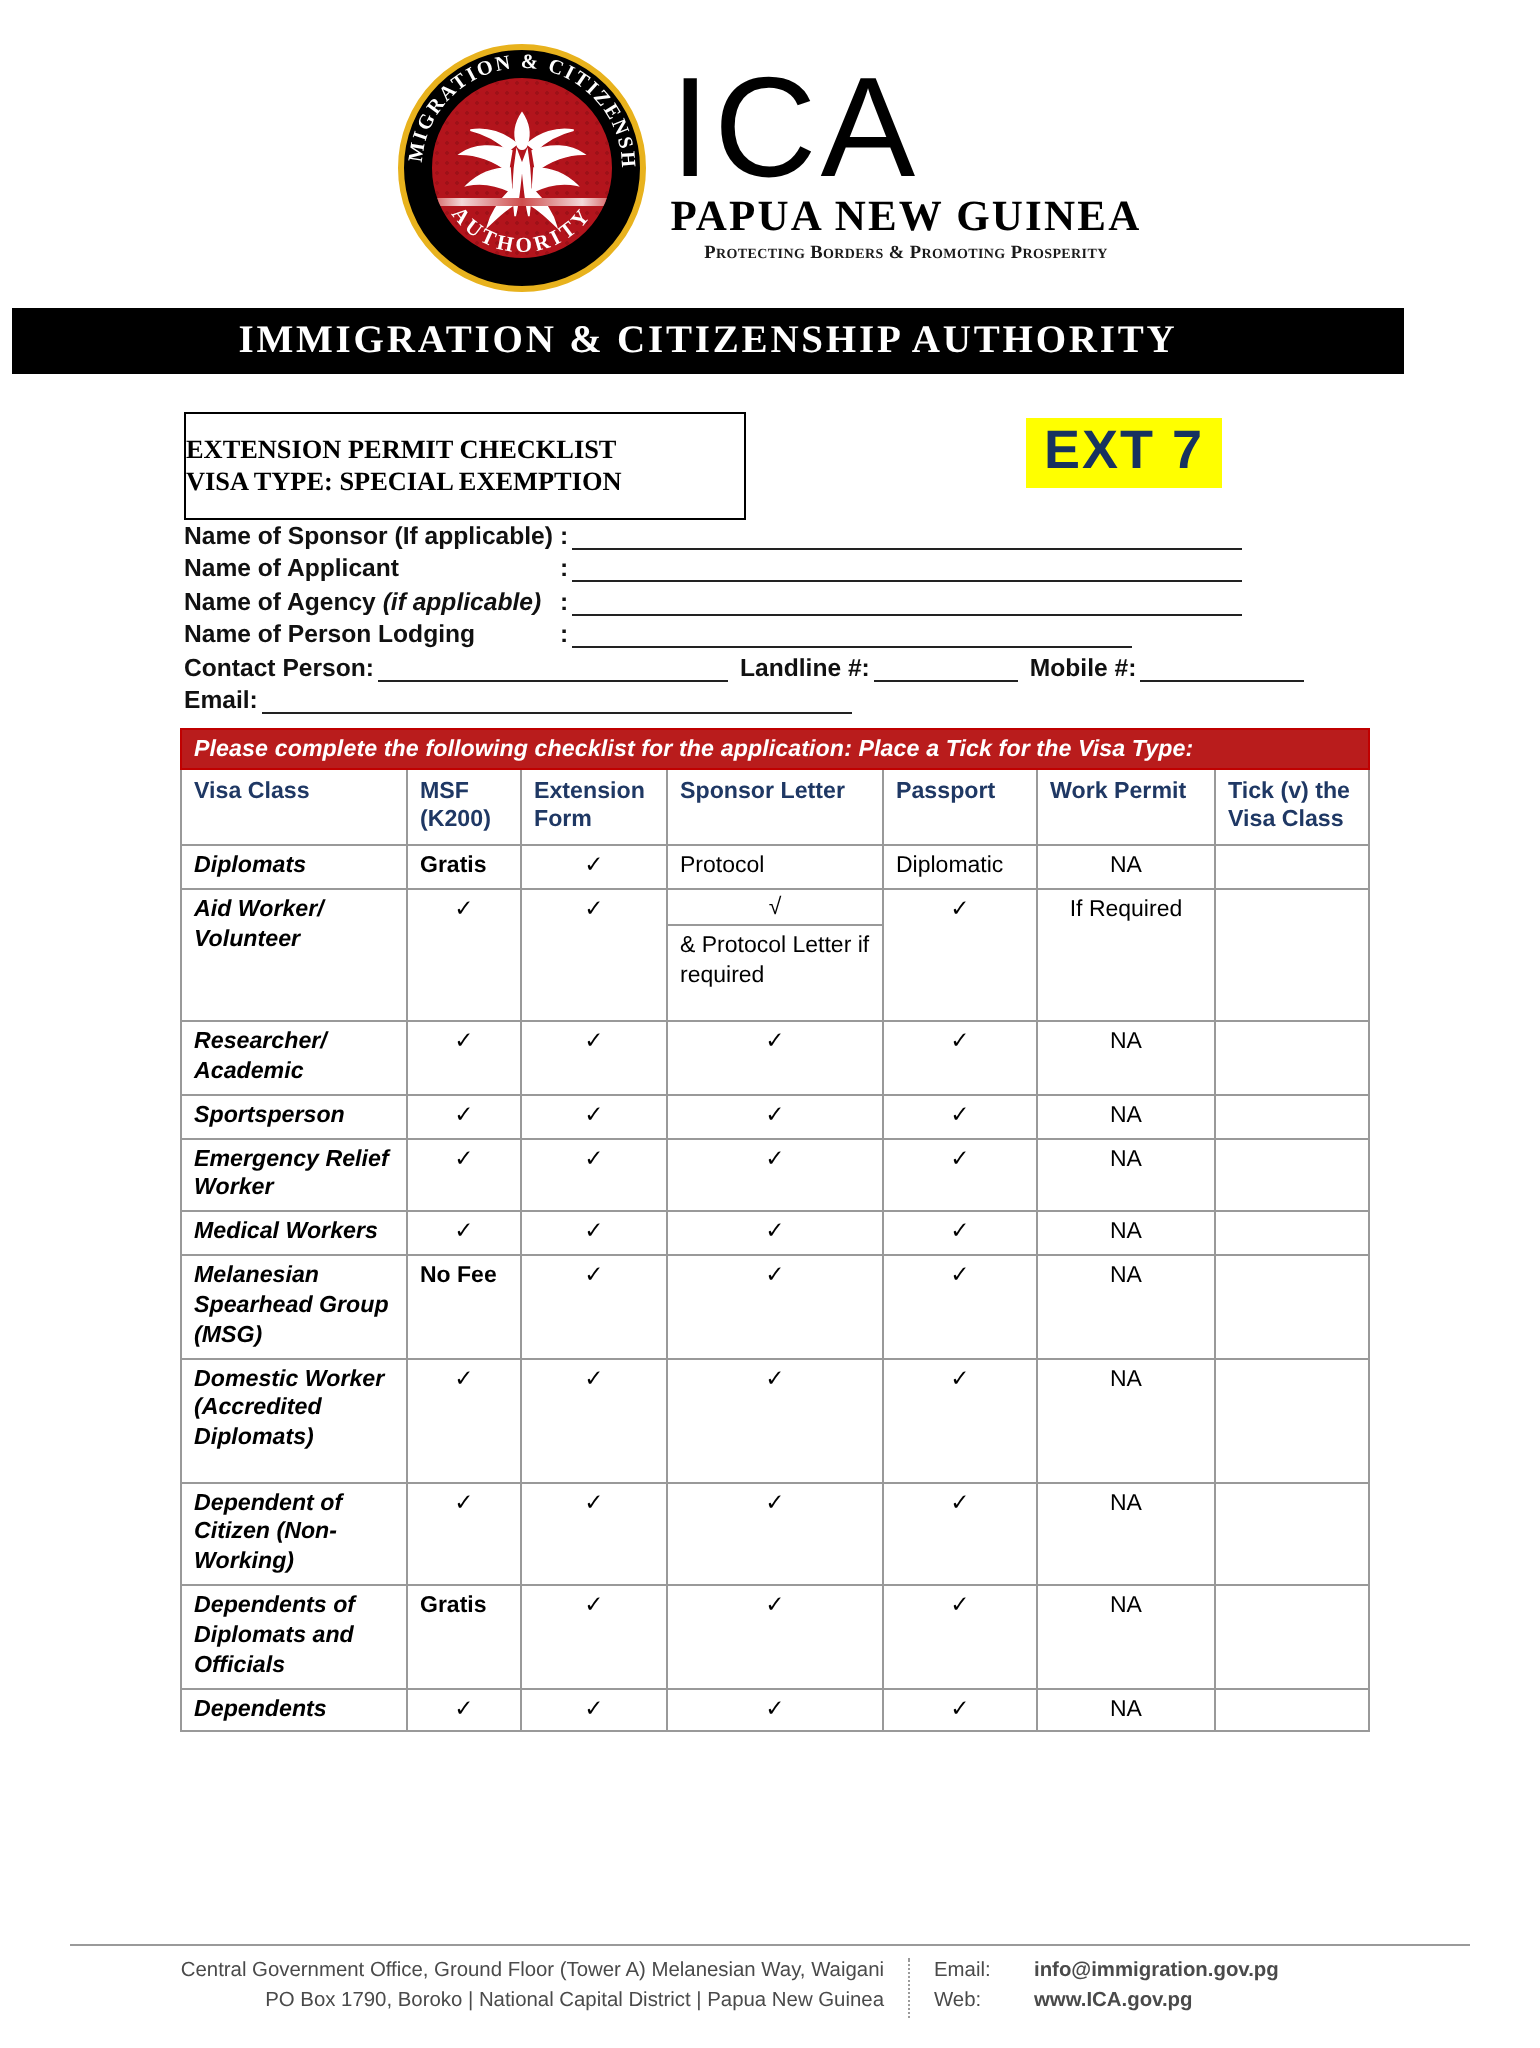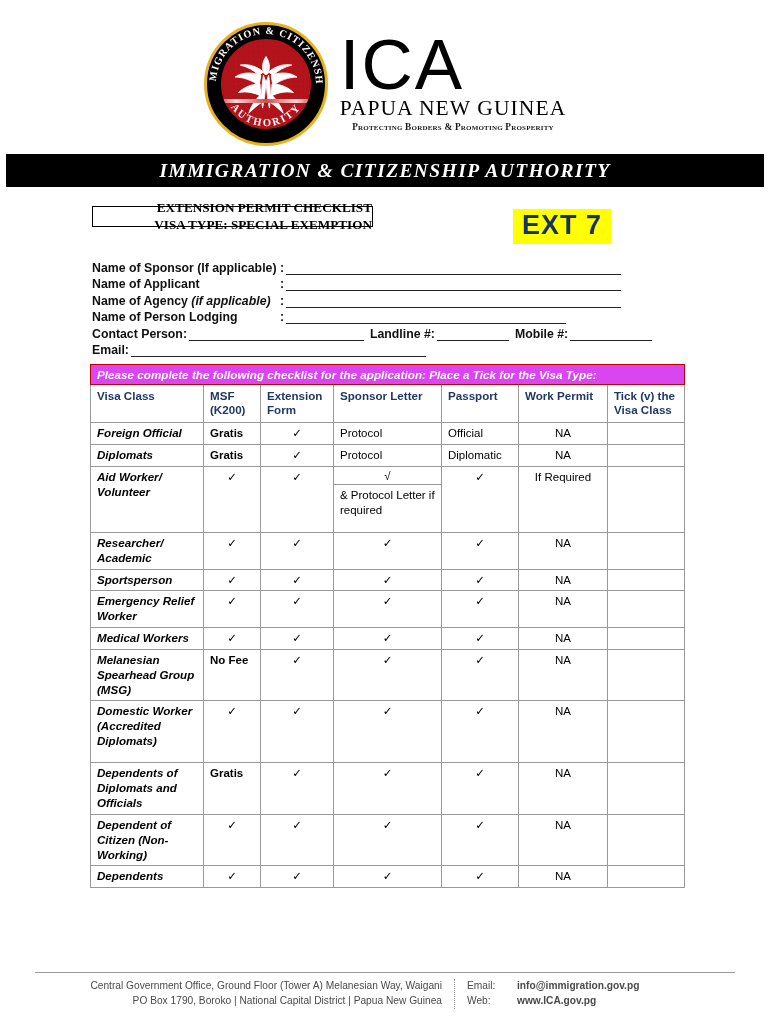--- a/index.html
+++ b/index.html
@@ -47,42 +47,42 @@
 
   .brand { margin-left: 12px; }
   .brand-ica {
     font-family: Liberation Sans, sans-serif;
     font-size: 71px; line-height: .82; letter-spacing: 2px;
     color: #000; font-weight: 400;
   }
   .brand-png {
     font-family: "Liberation Serif", serif;
     font-size: 21.5px; letter-spacing: 1.1px; color: #000;
-    text-align: center; margin-top: 2px; font-weight: 400;
+    text-align: center; margin-top: 2px; font-weight: 700;
   }
   .brand-tag {
     font-family: "Liberation Serif", serif;
     font-size: 9.3px; letter-spacing: .2px; color: #1a1a1a;
     text-align: center; margin-top: 1px; font-variant: small-caps; font-weight: 700;
   }
 
   
   .banner {
-    position: absolute; left: 6px; top: 154px; width: 758px; height: 33px;
+    position: absolute; left: 6px; top: 154px; width: 696px; height: 33px;
     background: #000; color: #fff;
     display: flex; align-items: center; justify-content: center;
     font-family: "Liberation Serif", serif;
-    font-size: 19.5px; font-weight: 700; letter-spacing: 1.4px; font-style: italic;
+    font-size: 19.5px; font-weight: 700; letter-spacing: 1.4px;
   }
 
   
   .title-box {
-    position: absolute; left: 92px; top: 206px; width: 281px; height: 21px;
+    position: absolute; left: 92px; top: 206px; width: 281px; height: 54px;
     border: 1.6px solid #000; background: #fff;
-    display: flex; flex-direction: column; align-items: flex-end; justify-content: center;
+    display: flex; flex-direction: column; align-items: flex-start; justify-content: center;
     font-family: "Liberation Serif", serif;
     font-weight: 700; font-size: 13.2px; line-height: 1.22; color: #000;
   }
   .ext-badge {
     position: absolute; left: 513px; top: 209px;
     background: #ffff00; color: #17325f;
     font-size: 27px; font-weight: 700; letter-spacing: 1px;
     padding: 1px 9px 3px 9px;
   }
 
@@ -96,21 +96,21 @@
   .flabel i { font-style: italic; }
   .fcolon { font-size: 12.3px; font-weight: 700; color: #111; }
   .fline { border-bottom: 1.3px solid #222; height: 13px; margin-left: 2px; }
   .lbl-w { width: 188px; display: inline-block; }
 
   
   .tbl-wrap { position: absolute; left: 90px; top: 364px; width: 594px; }
   table.chk { border-collapse: collapse; width: 594px; table-layout: fixed; }
   table.chk td, table.chk th { border: 1px solid #999; padding: 0; }
   .redbar {
-    background: #d946ef; color: #fff; border: 1px solid #c00000 !important;
+    background: #b91c1c; color: #fff; border: 1px solid #c00000 !important;
     font-size: 11.6px; font-weight: 700; font-style: italic;
     padding: 3px 5px 3px 6px !important; text-align: left; letter-spacing: .05px;
   }
   .hcell {
     color: #1f3864; font-size: 11.6px; font-weight: 700;
     padding: 4px 5px 5px 6px !important; vertical-align: top; text-align: left;
     line-height: 1.22;
   }
   .cls {
     font-size: 11.6px; font-weight: 700; font-style: italic; color: #000;
@@ -264,29 +264,20 @@
           <th class="hcell">MSF (K200)</th>
           <th class="hcell">Extension Form</th>
           <th class="hcell">Sponsor Letter</th>
           <th class="hcell">Passport</th>
           <th class="hcell">Work Permit</th>
           <th class="hcell">Tick (v) the Visa Class</th>
         </tr>
       </thead>
       <tbody>
           <tr>
-            <td class="cls">Foreign Official</td>
-            <td class="val bold">Gratis</td>
-            <td class="val tick">✓</td>
-            <td class="val left">Protocol</td>
-            <td class="val left">Official</td>
-            <td class="val">NA</td>
-            <td class="val"></td>
-          </tr>
-          <tr>
             <td class="cls">Diplomats</td>
             <td class="val bold">Gratis</td>
             <td class="val tick">✓</td>
             <td class="val left">Protocol</td>
             <td class="val left">Diplomatic</td>
             <td class="val">NA</td>
             <td class="val"></td>
           </tr>
           <tr style="height: 66px;">
             <td class="cls">Aid Worker/ Volunteer</td>
@@ -348,31 +339,31 @@
           <tr style="height: 62px;">
             <td class="cls">Domestic Worker (Accredited Diplomats)</td>
             <td class="val">✓</td>
             <td class="val tick">✓</td>
             <td class="val tick">✓</td>
             <td class="val tick">✓</td>
             <td class="val">NA</td>
             <td class="val"></td>
           </tr>
           <tr style="height: 46px;">
+            <td class="cls">Dependent of Citizen (Non-Working)</td>
+            <td class="val">✓</td>
+            <td class="val tick">✓</td>
+            <td class="val tick">✓</td>
+            <td class="val tick">✓</td>
+            <td class="val">NA</td>
+            <td class="val"></td>
+          </tr>
+          <tr style="height: 46px;">
             <td class="cls">Dependents of Diplomats and Officials</td>
             <td class="val bold">Gratis</td>
-            <td class="val tick">✓</td>
-            <td class="val tick">✓</td>
-            <td class="val tick">✓</td>
-            <td class="val">NA</td>
-            <td class="val"></td>
-          </tr>
-          <tr style="height: 46px;">
-            <td class="cls">Dependent of Citizen (Non-Working)</td>
-            <td class="val">✓</td>
             <td class="val tick">✓</td>
             <td class="val tick">✓</td>
             <td class="val tick">✓</td>
             <td class="val">NA</td>
             <td class="val"></td>
           </tr>
           <tr>
             <td class="cls">Dependents</td>
             <td class="val">✓</td>
             <td class="val tick">✓</td>

